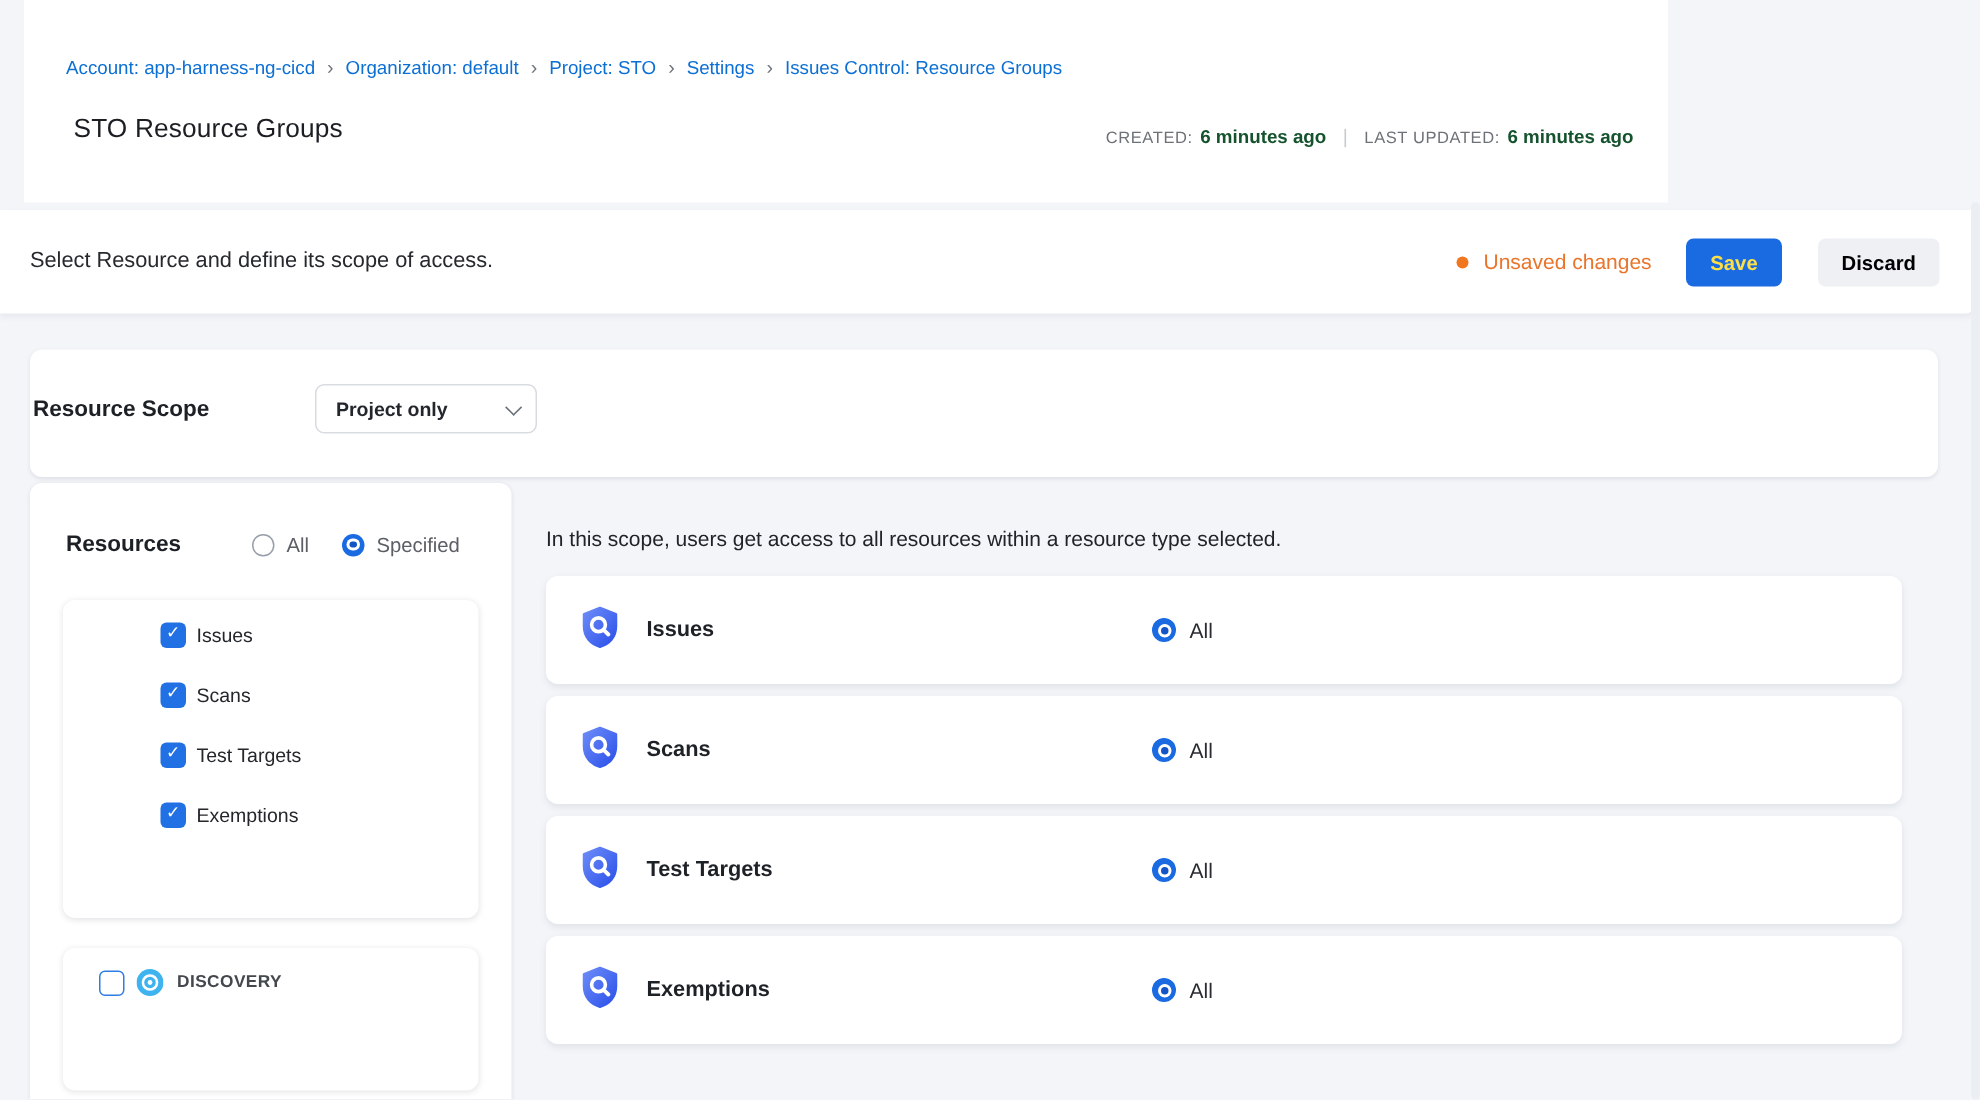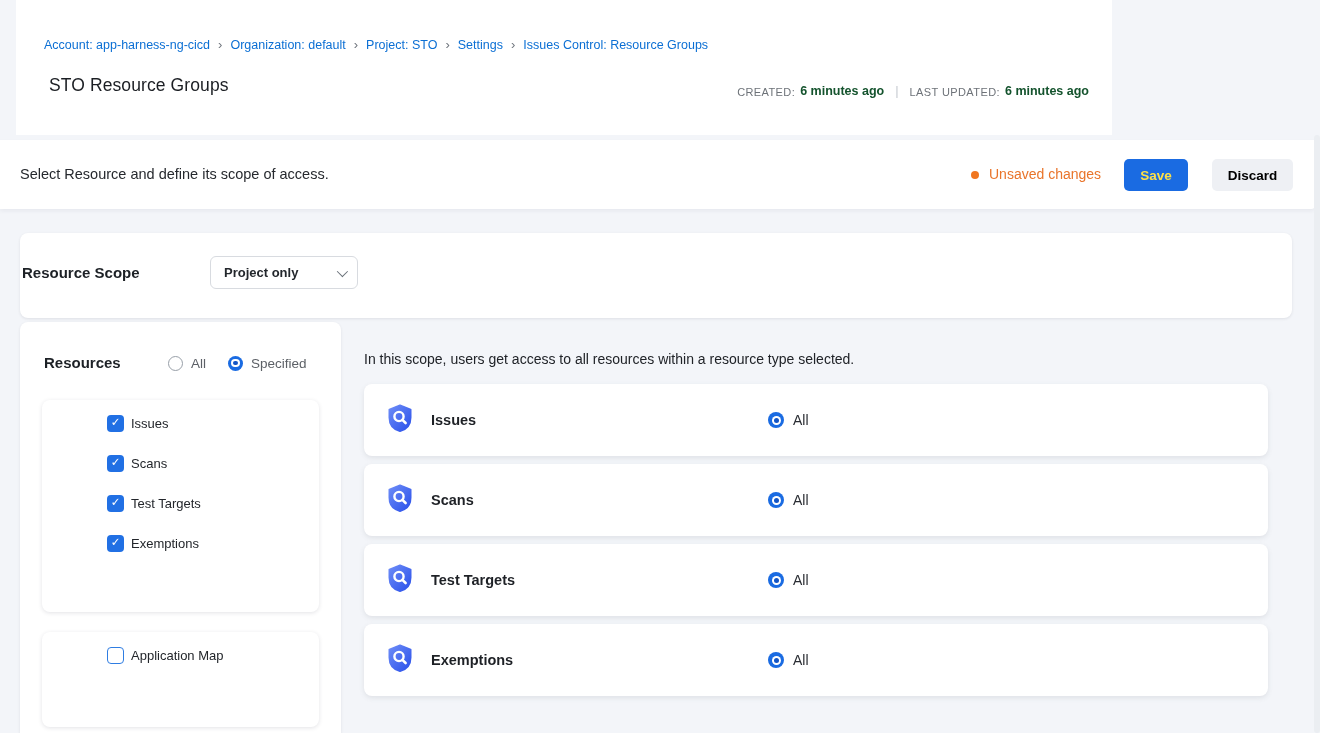--- a/index.html
+++ b/index.html
@@ -157,23 +157,30 @@
       <span class="checkbox checked"></span>
       <span class="item-label">Test Targets</span>
     </div>
     <div class="item-row">
       <span class="checkbox checked"></span>
       <span class="item-label">Exemptions</span>
     </div>
   </div>
 
   <div class="subcard subcard-2">
-    <div class="item-row">
+    <div class="group-row">
       <span class="checkbox unchecked"></span>
-      <span class="item-label">Application Map</span>
+      <span class="group-icon">
+        <svg width="18" height="18" viewBox="0 0 18 18">
+          <circle cx="9" cy="9" r="9" fill="#3eb3ef"></circle>
+          <circle cx="9" cy="9" r="4.7" fill="none" stroke="#ffffff" stroke-width="1.7"></circle>
+          <circle cx="9" cy="9" r="1.6" fill="#ffffff"></circle>
+        </svg>
+      </span>
+      <span class="group-label">DISCOVERY</span>
     </div>
   </div>
 </div>
 
 <div class="main-desc">In this scope, users get access to all resources within a resource type selected.</div>
 
 <div class="res-card" style="top:384px;">
   <span class="shield">
     <svg width="28" height="28" viewBox="0 0 28 28">
       <path d="M14 1.5 L24.5 5.6 V13.4 C24.5 20.6 20.2 25.3 14 27 C7.8 25.3 3.5 20.6 3.5 13.4 V5.6 Z" fill="url(#shieldGrad)" stroke="url(#shieldGrad)" stroke-width="2" stroke-linejoin="round"></path>

